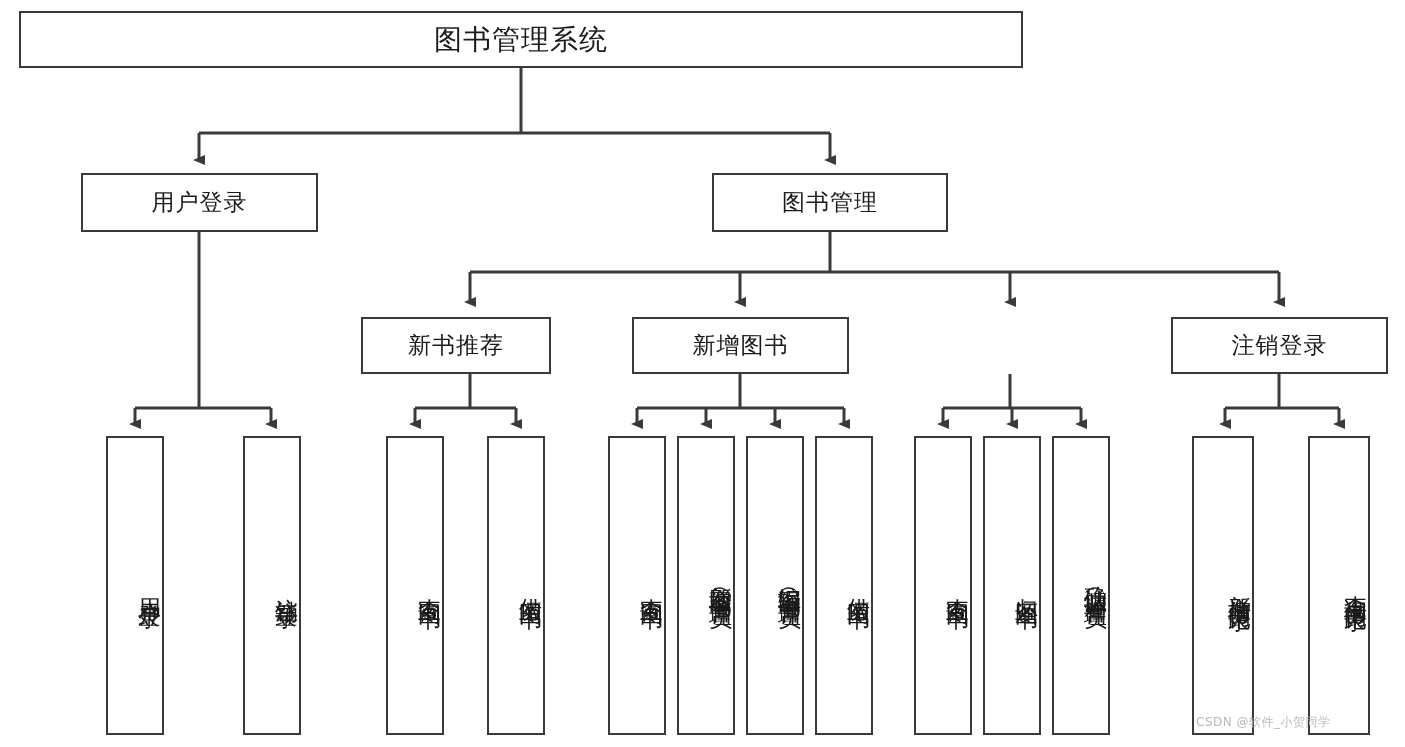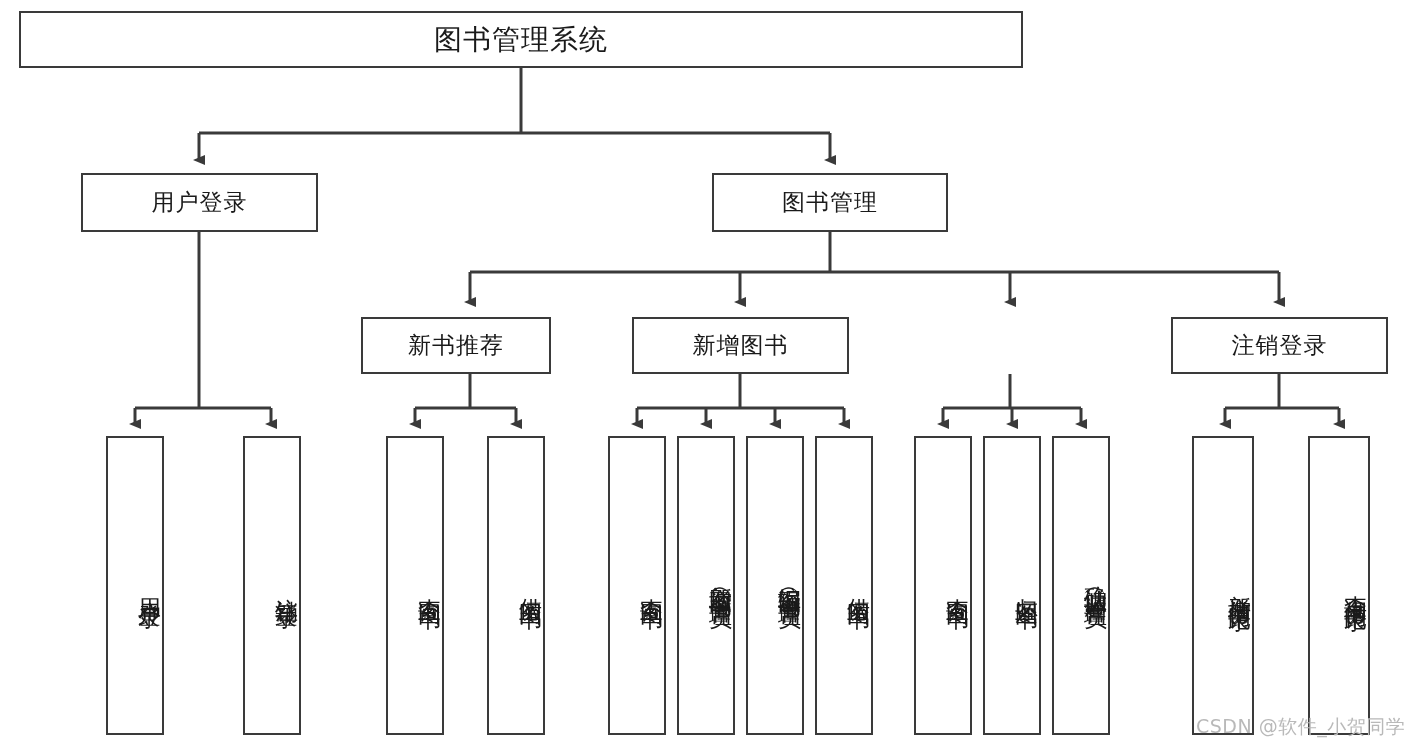--- a/index.html
+++ b/index.html
@@ -58,21 +58,21 @@
   }
   .node.vert.topalign {
     align-items: flex-start;
   }
   .node.vert .vtext {
     writing-mode: vertical-rl;
     text-orientation: upright;
   }
   .watermark {
     position: absolute;
-    font-size: 19px;
+    font-size: 12px;
     color: #b9b9b9;
     white-space: nowrap;
     letter-spacing: 0.5px;
     font-family: "DejaVu Sans", "Liberation Sans", sans-serif;
   }
 </style>
 </head>
 <body>
 
 <div id="canvas">

